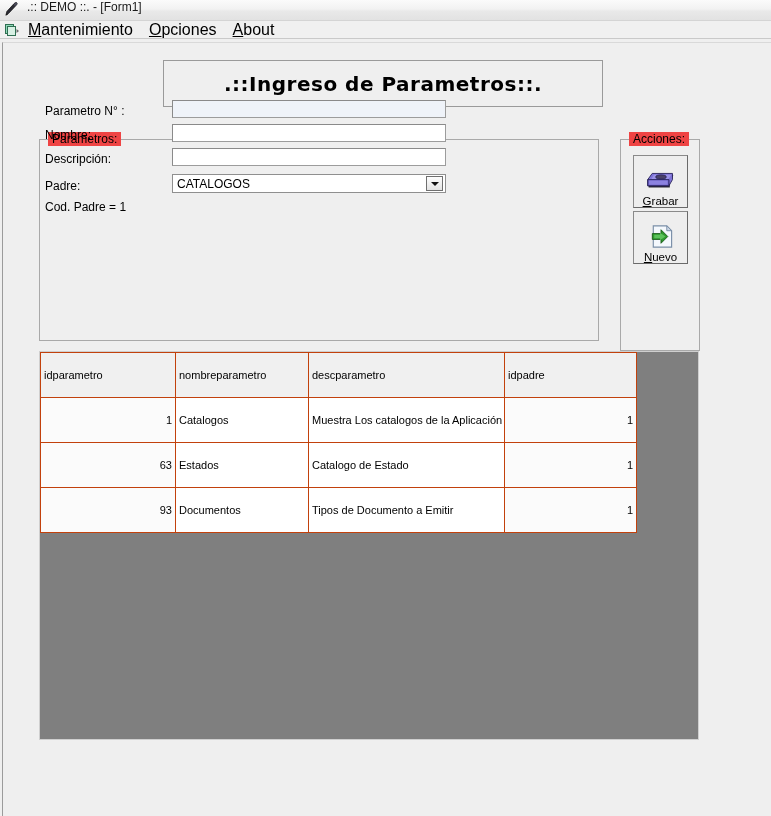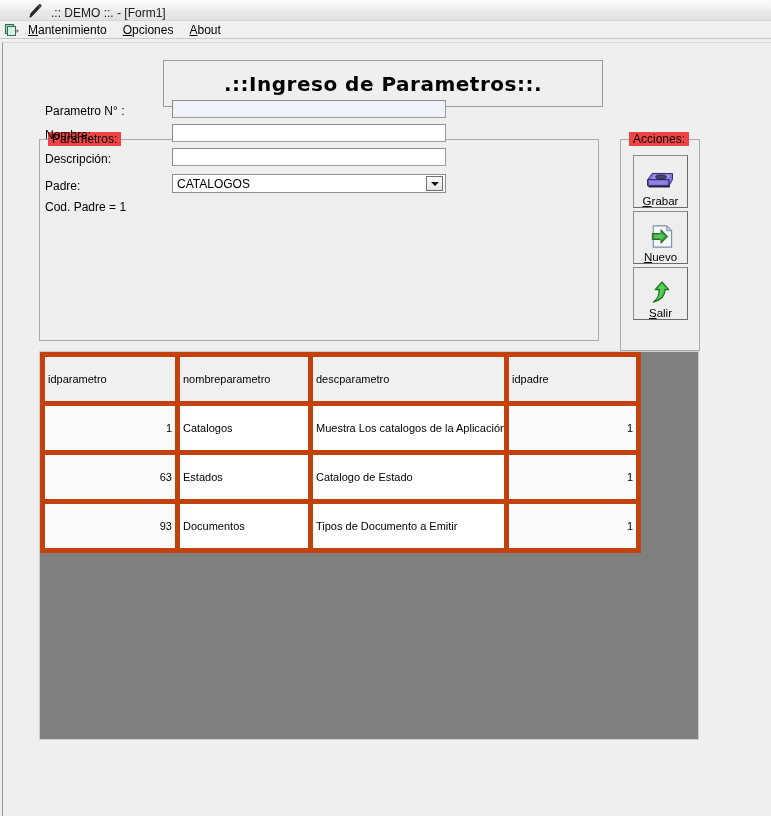--- a/index.html
+++ b/index.html
@@ -18,23 +18,22 @@
   }
 
   
   #titlebar {
     position: absolute;
     left: 0; top: 0;
     width: 771px; height: 21px;
     background: linear-gradient(to bottom, #fbfbfb 0%, #f2f2f2 45%, #e9e9e9 55%, #e2e2e2 100%);
     border-bottom: 1px solid #d4d4d4;
     display: flex;
-    align-items: flex-end;
-    box-sizing: border-box;
-    padding-left: 24px;
+    align-items: flex-start;
+    box-sizing: border-box;
   }
   #titlebar .app-icon {
     width: 18px; height: 18px;
     margin-left: 3px; margin-right: 6px;
     flex: 0 0 auto;
     display: block;
   }
   #titlebar .title-text {
     font-family: "Liberation Sans", sans-serif;
     font-size: 12px;
@@ -53,21 +52,21 @@
     align-items: center;
     box-sizing: border-box;
   }
   #menubar .mdi-icon {
     width: 16px; height: 14px;
     margin-left: 4px; margin-right: 8px;
     flex: 0 0 auto;
     display: block;
   }
   #menubar .menu-item {
-    font-size: 12px;
+    font-size: 16px;
     color: #000;
     padding: 0 9px 0 0;
     margin-right: 7px;
     white-space: nowrap;
     cursor: default;
   }
   #menubar .menu-item .acc {
     text-decoration: underline;
   }
 
@@ -251,21 +250,21 @@
   #grid-table {
     position: absolute;
     left: 0; top: 0;
     width: 596px;
     border-collapse: collapse;
     background: #ffffff;
     font-size: 11px;
     table-layout: fixed;
   }
   #grid-table th, #grid-table td {
-    border: 5px solid #c2410c;
+    border: 1px solid #c2410c;
     padding: 16px 3px;
     height: 15px;
     font-weight: normal;
     font-size: 11px;
     color: #000;
     overflow: hidden;
     white-space: nowrap;
     box-sizing: border-box;
   }
   #grid-table thead th {
@@ -356,27 +355,20 @@
       <div class="act-btn" style="top:71px;">
         <svg class="btn-icon" viewBox="0 0 30 28">
           <path d="M7 3 L21 3 L26 8 L26 25 L7 25 Z" fill="#f4f8fd" stroke="#7a8fa8" stroke-width="1.2"></path>
           <path d="M21 3 L21 8 L26 8 Z" fill="#cdd9e6" stroke="#7a8fa8" stroke-width="1"></path>
           <path d="M6 11 L15 11 L15 7 L22 14 L15 21 L15 17 L6 17 Z" fill="#2e9b2e" stroke="#1d5f1d" stroke-width="1"></path>
           <path d="M8 12.2 L14 12.2 L14 10 L19.6 14 L14 18 L14 15.8 L8 15.8 Z" fill="#5cc35c"></path>
         </svg>
         <span class="btn-label"><span class="acc">N</span><span>uevo</span></span>
       </div>
 
-      <div class="act-btn" style="top:127px;">
-        <svg class="btn-icon" viewBox="0 0 30 28">
-          <path d="M16 3 L9 11 L13 11 C13 17 12 20 7 24 C15 22 19 17 19.4 11 L23 11 Z" fill="#33b233" stroke="#1c6b1c" stroke-width="1.1" stroke-linejoin="round"></path>
-          <path d="M15.6 5 L10.8 10.2 L14 10.2 C14 15.5 13.2 18.5 10 21.5 C15.4 19.4 18 15.6 18.2 10.2 L21.2 10.2 Z" fill="#57cf57"></path>
-        </svg>
-        <span class="btn-label"><span class="acc">S</span><span>alir</span></span>
-      </div>
     </div>
 
     <div id="grid-area">
       <table id="grid-table">
         <thead>
           <tr>
             <th class="col-id">idparametro</th>
             <th class="col-nom">nombreparametro</th>
             <th class="col-desc">descparametro</th>
             <th class="col-padre">idpadre</th>

